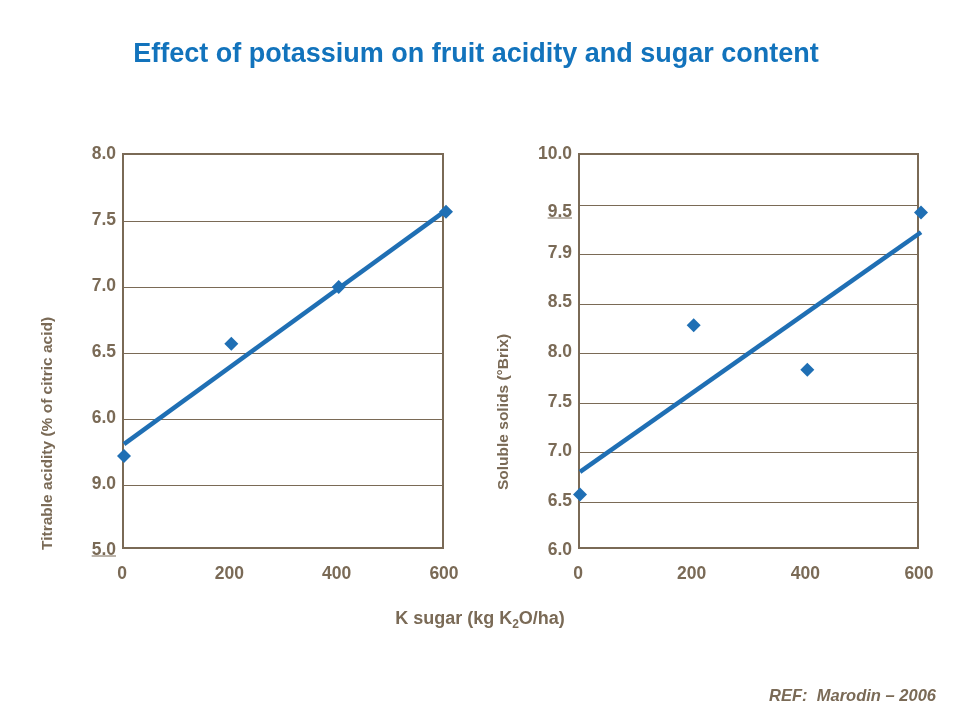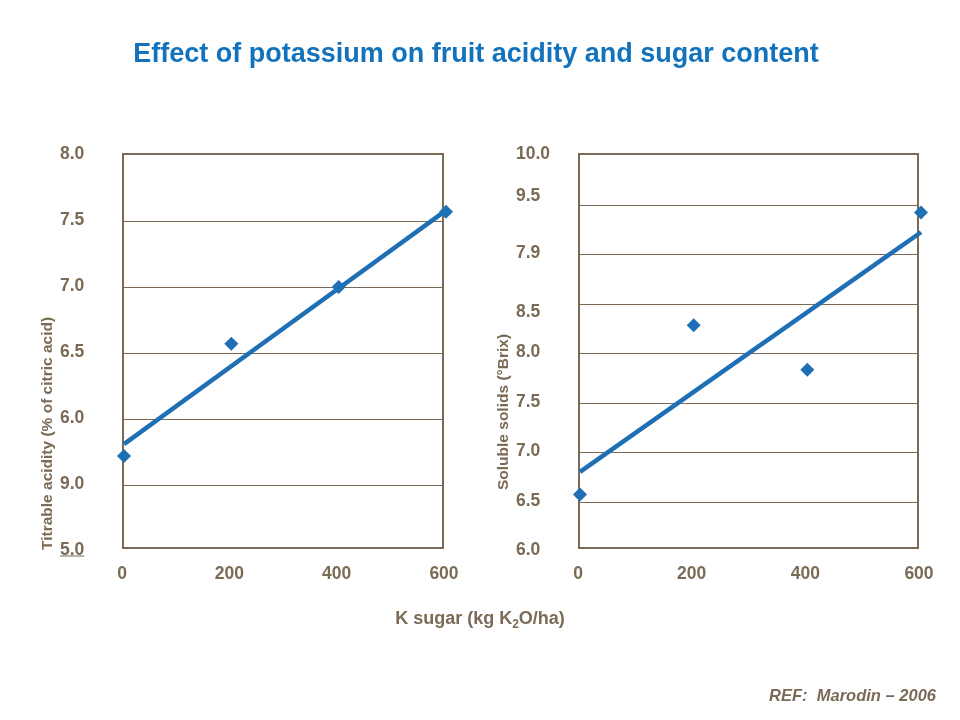--- a/index.html
+++ b/index.html
@@ -46,20 +46,21 @@
     transform: rotate(-90deg);
   }
   #chart-left  .y-axis-title { left: 18px; top: 420px; }
   #chart-right .y-axis-title { left: 14px; top: 360px; }
 
   .tick-label {
     position: absolute;
     font-size: 17.5px;
     font-weight: bold;
     color: #7A6A56;
+    text-align: right;
     white-space: nowrap;
   }
   .ytick {
     width: 56px;
     transform: translateY(-50%);
   }
   .xtick {
     width: 56px;
     text-align: center;
     transform: translateX(-50%);
@@ -153,23 +154,23 @@
       <div class="tick-label xtick" style="left: 209.333px; top: 433px;">200</div>
       <div class="tick-label xtick" style="left: 316.667px; top: 433px;">400</div>
       <div class="tick-label xtick" style="left: 424px; top: 433px;">600</div>
     </div>
 </div>
 
 <div class="chart-panel" id="chart-right">
   <div class="y-axis-title">Soluble  solids (°Brix)</div>
   <div class="ytick-container">
       <div class="tick-label ytick" style="left: 36px; top: 23px;">10.0</div>
-      <div class="tick-label ytick" style="left: 36px; top: 65px;">9.5</div>
+      <div class="tick-label ytick" style="left: 36px; top: 81px; text-decoration: underline;">9.5</div>
       <div class="tick-label ytick" style="left: 36px; top: 122px;">7.9</div>
-      <div class="tick-label ytick" style="left: 36px; top: 181px;">8.5</div>
+      <div class="tick-label ytick" style="left: 36px; top: 171px;">8.5</div>
       <div class="tick-label ytick" style="left: 36px; top: 221px;">8.0</div>
       <div class="tick-label ytick" style="left: 36px; top: 270.5px;">7.5</div>
       <div class="tick-label ytick" style="left: 36px; top: 320px;">7.0</div>
       <div class="tick-label ytick" style="left: 36px; top: 369.5px;">6.5</div>
       <div class="tick-label ytick" style="left: 36px; top: 419px;">6.0</div>
     </div>
   <div class="plot-frame" style="left: 98px; top: 23px; width: 341px; height: 396px;">
     <div class="grid-container">
         <div class="gridline" style="top: 49.5px;"></div>
         <div class="gridline" style="top: 99px;"></div>

